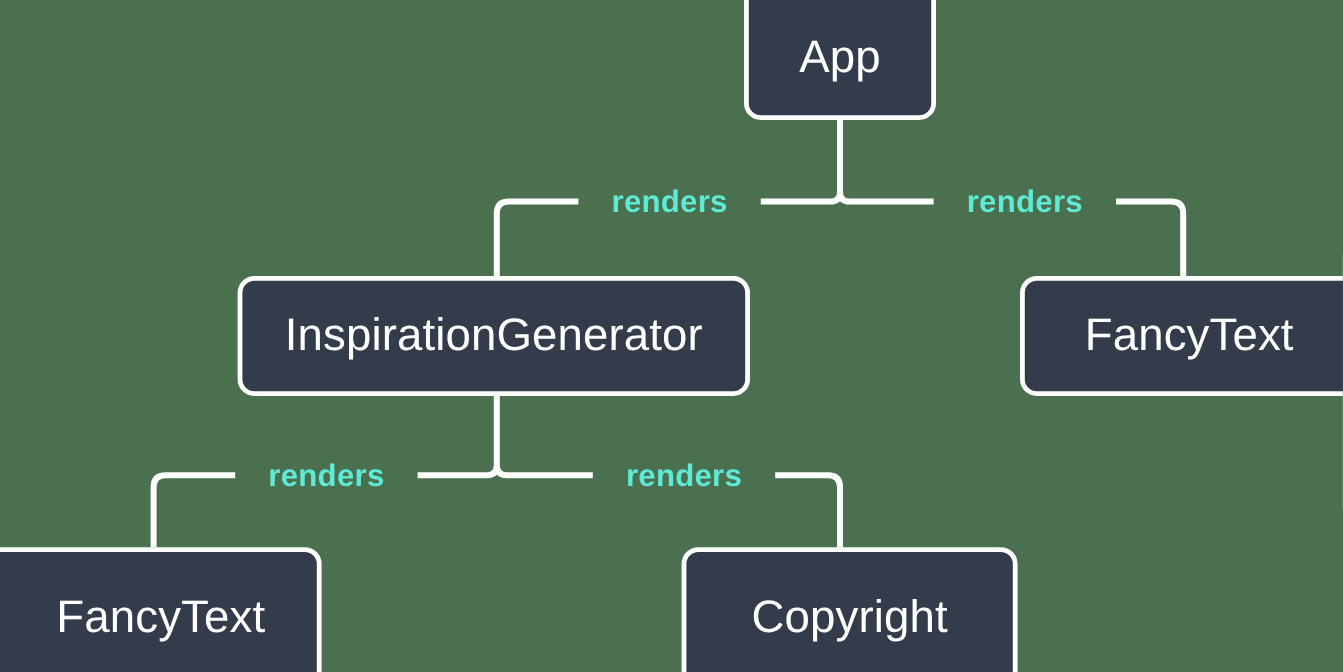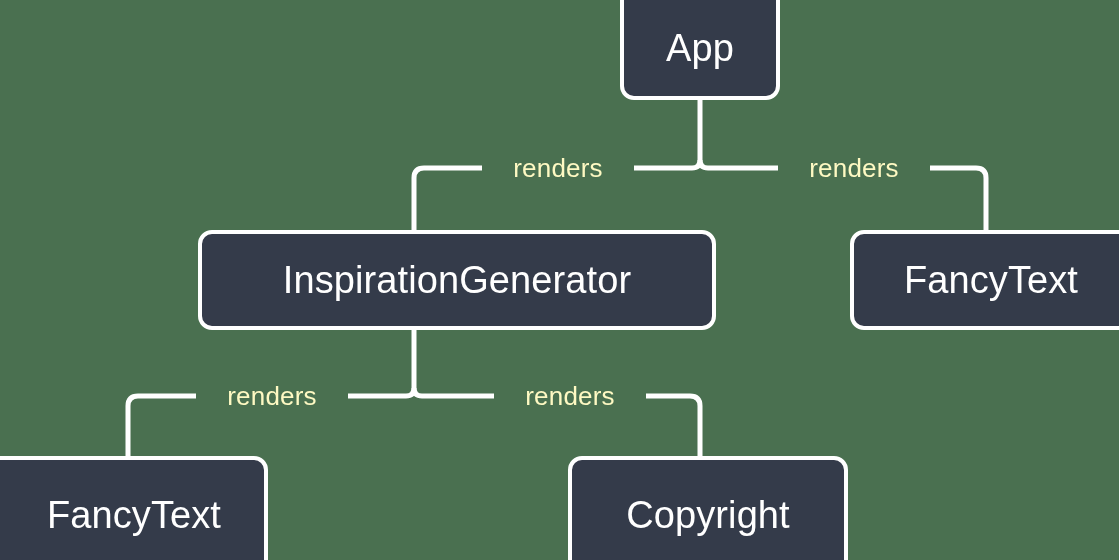--- a/index.html
+++ b/index.html
@@ -38,23 +38,23 @@
     justify-content: center;
     color: #ffffff;
     font-size: 38px;
     font-weight: 400;
     letter-spacing: 0.1px;
     white-space: nowrap;
     z-index: 2;
   }
   .edge-label {
     position: absolute;
-    color: #fef9c3;
+    color: #5eead4;
     font-size: 26px;
-    font-weight: 400;
+    font-weight: 700;
     line-height: 1;
     white-space: nowrap;
     transform: translate(-50%, -50%);
     z-index: 3;
     letter-spacing: 0.2px;
   }
   .edge-label-bg {
     position: absolute;
     background: #4a7050;
     transform: translate(-50%, -50%);
@@ -88,21 +88,21 @@
   <div class="edge-label-bg" style="left:272px; top:396px; width:152px; height:34px;"></div>
   <div class="edge-label-bg" style="left:570px; top:396px; width:152px; height:34px;"></div>
 
   <div class="edge-label" style="left:558px; top:168px;">renders</div>
   <div class="edge-label" style="left:854px; top:168px;">renders</div>
   <div class="edge-label" style="left:272px; top:396px;">renders</div>
   <div class="edge-label" style="left:570px; top:396px;">renders</div>
 
   <div class="node" style="left:620px; top:-14px; width:160px; height:114px; padding-top:10px;">App</div>
 
-  <div class="node" style="left:198px; top:230px; width:518px; height:100px;">InspirationGenerator</div>
+  <div class="node" style="left:198px; top:230px; width:427px; height:100px;">InspirationGenerator</div>
 
   <div class="node" style="left:850px; top:230px; width:282px; height:100px;">FancyText</div>
 
   <div class="node" style="left:-14px; top:456px; width:282px; height:118px; padding-left:14px;">FancyText</div>
 
   <div class="node" style="left:568px; top:456px; width:280px; height:118px;">Copyright</div>
 
 </div>
 
 </body></html>

